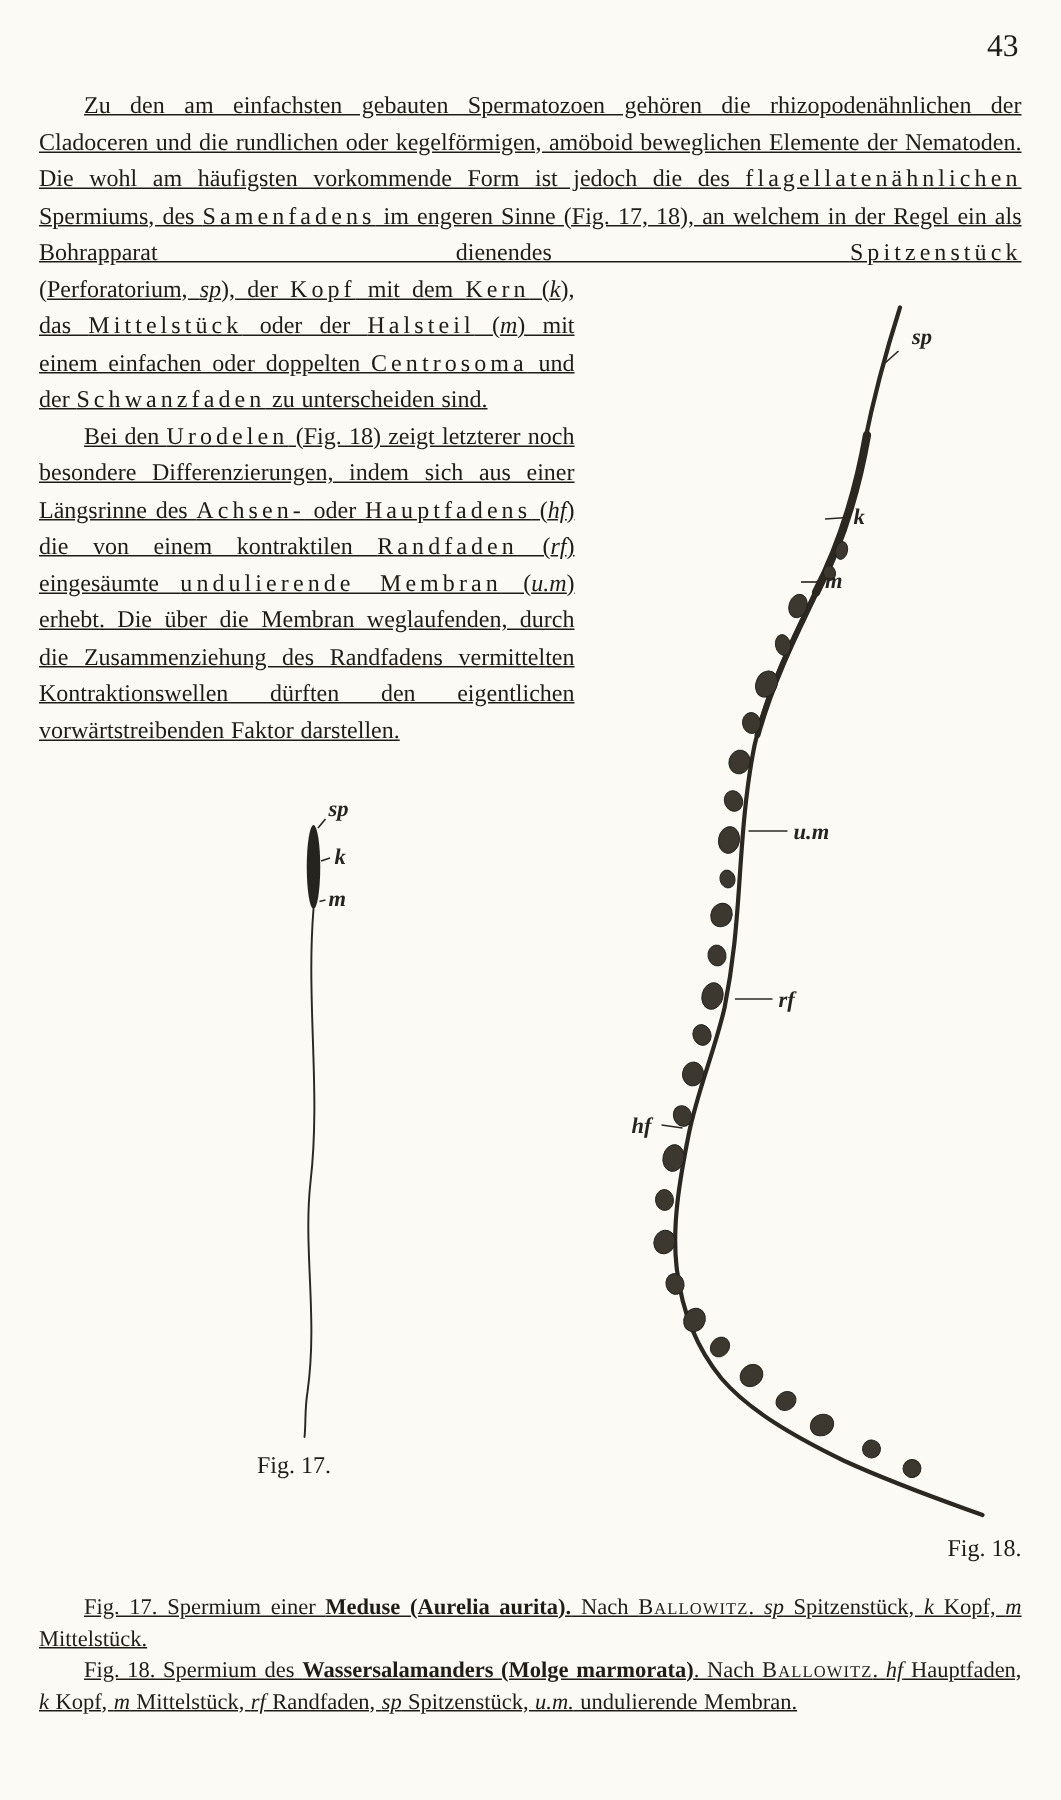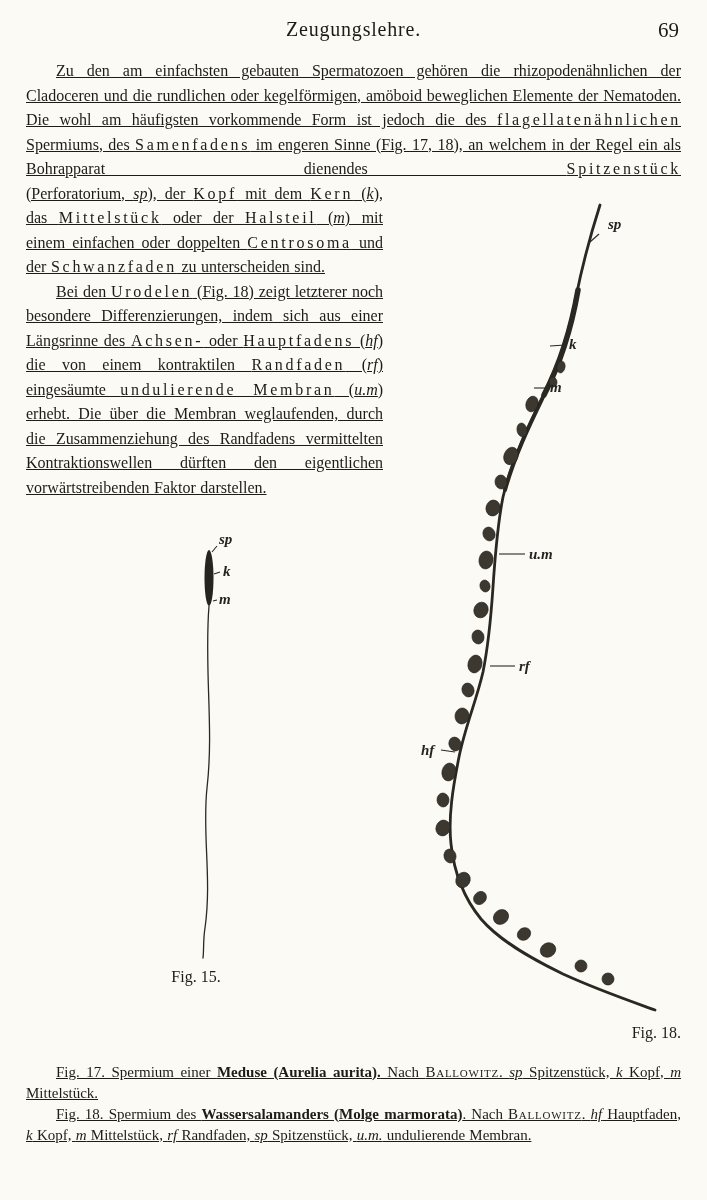--- a/index.html
+++ b/index.html
@@ -68,22 +68,21 @@
     font-size: 15px; line-height: 21px; text-align: justify;
     text-indent: 30px; margin: 0; word-spacing: 0.5px;
   }
 </style>
 </head>
 <body>
 
 <div class="page">
 
   <div class="header">
-    <div class="running-title">Zeugungslehre.</div>
-    <div class="page-number">69</div>
+    <div class="page-number">43</div>
   </div>
 
   <p class="bodytext" id="p1a"><span class="seg-n">Zu den am einfachsten gebauten Spermatozoen gehören die rhizopodenähnlichen der Cladoceren und die rundlichen oder kegelförmigen, amöboid beweglichen Elemente der Nematoden. Die wohl am häufigsten vorkommende Form ist jedoch die des </span><span class="seg-sp">flagellatenähnlichen</span><span class="seg-n"> Spermiums, des </span><span class="seg-sp">Samenfadens</span><span class="seg-n"> im engeren Sinne (Fig. 17, 18), an welchem in der Regel ein als Bohrapparat dienendes </span><span class="seg-sp">Spitzenstück</span></p>
 
   <div class="fig18-float">
     <svg width="288" height="838" viewBox="0 0 288 838" aria-hidden="true">
 
       <path class="filament" stroke-width="2.8" d="M 207,23
         C 200,45 190,80 183,115
         C 176,150 165,185 150,215
@@ -165,21 +164,21 @@
       <g>
         <line class="pointer" x1="191" y1="18" x2="186" y2="24"></line>
         <line class="pointer" x1="194" y1="44" x2="188" y2="46"></line>
         <line class="pointer" x1="191" y1="72" x2="187" y2="73"></line>
       </g>
 
       <text class="fig-label" x="193" y="16">sp</text>
       <text class="fig-label" x="197" y="48">k</text>
       <text class="fig-label" x="193" y="76">m</text>
     </svg>
-    <div class="fig-caption fig17-caption">Fig. 15.</div>
+    <div class="fig-caption fig17-caption">Fig. 17.</div>
   </div>
 
   <div class="footnotes">
     <p class="footnote"><span class="seg-n">Fig. 17. Spermium einer </span><span class="seg-b">Meduse (Aurelia aurita).</span><span class="seg-n"> Nach </span><span class="seg-sc">Ballowitz</span><span class="seg-n">. </span><span class="seg-i">sp</span><span class="seg-n"> Spitzenstück, </span><span class="seg-i">k</span><span class="seg-n"> Kopf, </span><span class="seg-i">m</span><span class="seg-n"> Mittelstück.</span></p>
     <p class="footnote"><span class="seg-n">Fig. 18. Spermium des </span><span class="seg-b">Wassersalamanders (Molge marmorata)</span><span class="seg-n">. Nach </span><span class="seg-sc">Ballowitz</span><span class="seg-n">. </span><span class="seg-i">hf</span><span class="seg-n"> Hauptfaden, </span><span class="seg-i">k</span><span class="seg-n"> Kopf, </span><span class="seg-i">m</span><span class="seg-n"> Mittelstück, </span><span class="seg-i">rf</span><span class="seg-n"> Randfaden, </span><span class="seg-i">sp</span><span class="seg-n"> Spitzenstück, </span><span class="seg-i">u.m.</span><span class="seg-n"> undulierende Membran.</span></p>
   </div>
 
 </div>
 
 </body></html>

